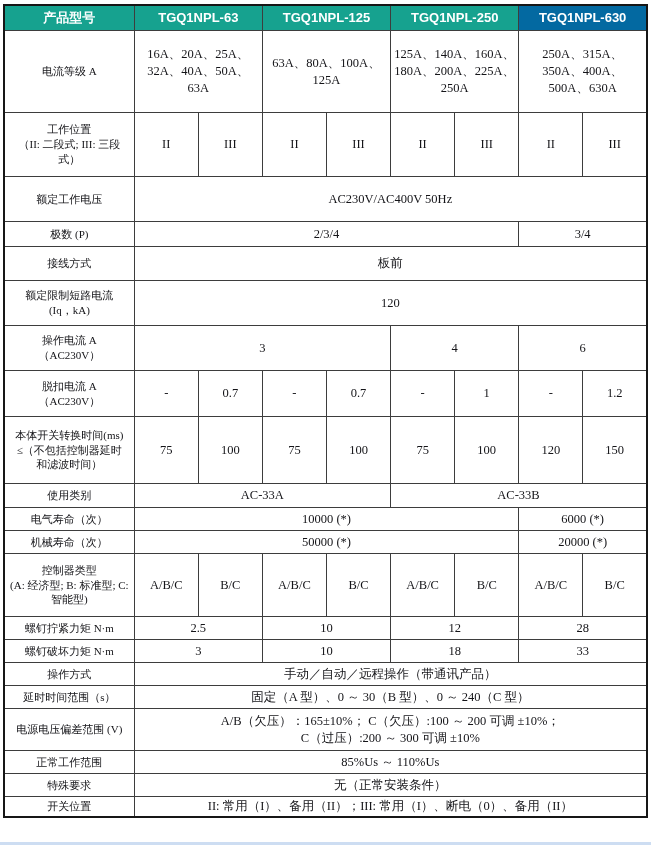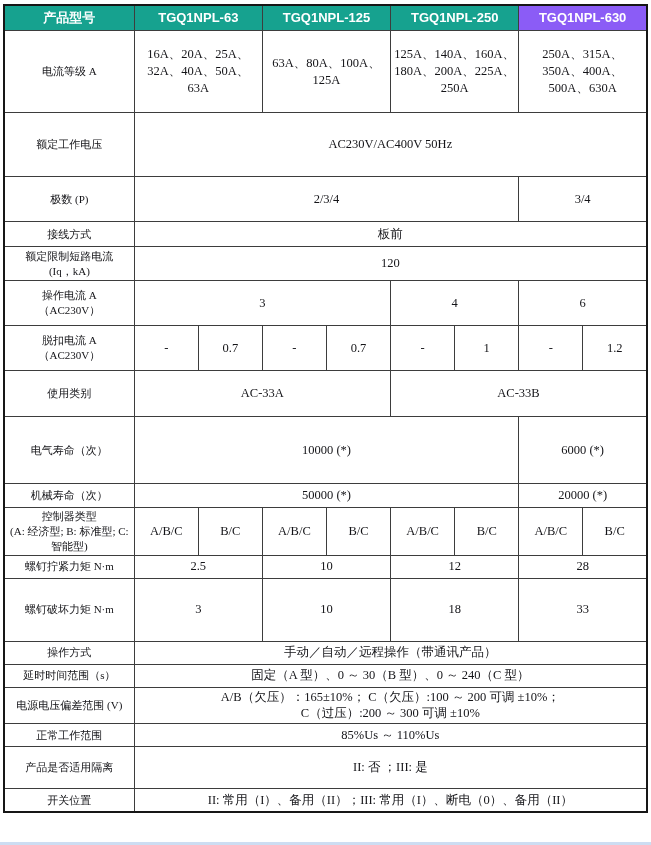--- a/index.html
+++ b/index.html
@@ -82,32 +82,44 @@
       <col style="width:64px">
     <col style="width:64px">
       <col style="width:64px">
   </colgroup>
   <thead>
     <tr>
       <th style="background: rgb(22, 162, 143); color: rgb(255, 255, 255);">产品型号</th>
       <th colspan="2" style="background: rgb(22, 162, 143); color: rgb(255, 255, 255);">TGQ1NPL-63</th>
       <th colspan="2" style="background: rgb(22, 162, 143); color: rgb(255, 255, 255);">TGQ1NPL-125</th>
       <th colspan="2" style="background: rgb(22, 162, 143); color: rgb(255, 255, 255);">TGQ1NPL-250</th>
-      <th colspan="2" style="background: #8b5cf6; color: rgb(255, 255, 255);">TGQ1NPL-630</th>
+      <th colspan="2" style="background: #0369a1; color: rgb(255, 255, 255);">TGQ1NPL-630</th>
     </tr>
   </thead>
   <tbody>
       <tr>
         <td class="label">电流等级 A</td>
         <td colspan="2">16A、20A、25A、32A、40A、50A、63A</td>
         <td colspan="2">63A、80A、100A、125A</td>
         <td colspan="2">125A、140A、160A、180A、200A、225A、250A</td>
         <td colspan="2">250A、315A、350A、400A、500A、630A</td>
       </tr>
       <tr>
+        <td class="label">工作位置
+（II: 二段式; III: 三段式）</td>
+        <td>II</td>
+        <td>III</td>
+        <td>II</td>
+        <td>III</td>
+        <td>II</td>
+        <td>III</td>
+        <td>II</td>
+        <td>III</td>
+      </tr>
+      <tr>
         <td class="label">额定工作电压</td>
         <td colspan="8">AC230V/AC400V 50Hz</td>
       </tr>
       <tr>
         <td class="label">极数 (P)</td>
         <td colspan="6">2/3/4</td>
         <td colspan="2">3/4</td>
       </tr>
       <tr>
         <td class="label">接线方式</td>
@@ -131,20 +143,33 @@
         <td>-</td>
         <td>0.7</td>
         <td>-</td>
         <td>0.7</td>
         <td>-</td>
         <td>1</td>
         <td>-</td>
         <td>1.2</td>
       </tr>
       <tr>
+        <td class="label">本体开关转换时间(ms)
+≤（不包括控制器延时
+和滤波时间）</td>
+        <td>75</td>
+        <td>100</td>
+        <td>75</td>
+        <td>100</td>
+        <td>75</td>
+        <td>100</td>
+        <td>120</td>
+        <td>150</td>
+      </tr>
+      <tr>
         <td class="label">使用类别</td>
         <td colspan="4">AC-33A</td>
         <td colspan="4">AC-33B</td>
       </tr>
       <tr>
         <td class="label">电气寿命（次）</td>
         <td colspan="6">10000 (*)</td>
         <td colspan="2">6000 (*)</td>
       </tr>
       <tr>
@@ -189,22 +214,22 @@
       <tr>
         <td class="label">电源电压偏差范围 (V)</td>
         <td colspan="8">A/B（欠压）：165±10%；  C（欠压）:100 ～ 200 可调 ±10%；
 C（过压）:200 ～ 300 可调 ±10%</td>
       </tr>
       <tr>
         <td class="label">正常工作范围</td>
         <td colspan="8">85%Us ～ 110%Us</td>
       </tr>
       <tr>
-        <td class="label">产品是否适用隔离</td>
-        <td colspan="8">II: 否 ；III: 是</td>
+        <td class="label">特殊要求</td>
+        <td colspan="8">无（正常安装条件）</td>
       </tr>
       <tr>
         <td class="label">开关位置</td>
         <td colspan="8">II: 常用（I）、备用（II）；III: 常用（I）、断电（0）、备用（II）</td>
       </tr>
     </tbody>
 </table>
 
 <div class="page-bottom-edge" style="background: rgb(205, 221, 242);"></div>
 

